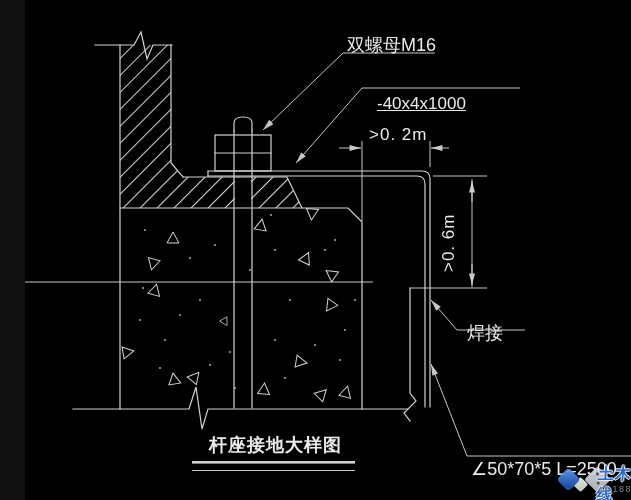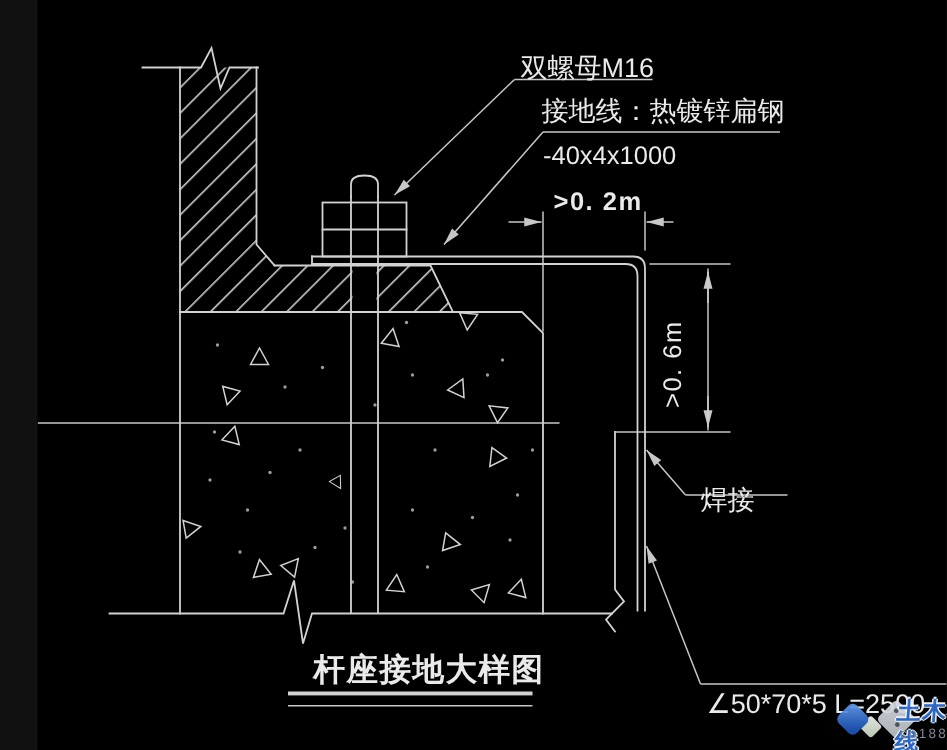--- a/index.html
+++ b/index.html
@@ -20,21 +20,21 @@
   .thin{stroke:var(--line);stroke-width:1;fill:none;opacity:.95;}
   .hl{stroke:var(--line);stroke-width:1.1;}
   .hatchfill{fill:url(#hatch);stroke:none;}
   .blackout{fill:var(--bg);stroke:none;}
   .arrfill{fill:var(--line);stroke:none;}
   .tri{stroke:var(--line);stroke-width:1;fill:none;}
   .dot{fill:var(--line);opacity:.75;}
   .ubar{fill:var(--line);}
   .t{position:absolute;color:var(--text);font-size:18px;line-height:1.15;white-space:nowrap;}
   .t-sm{font-size:17px;}
-  .t-title{font-size:21px;font-weight:bold;letter-spacing:1px;}
+  .t-title{font-size:18px;font-weight:bold;letter-spacing:1px;}
   .rot{transform:rotate(-90deg);text-align:center;}
   
   .logo{position:absolute;left:522px;top:456px;width:109px;height:44px;opacity:.93;}
   .diam{position:absolute;transform:rotate(45deg);}
   .diam-blue{left:13px;top:15px;width:17px;height:17px;border-radius:4px;
     background:linear-gradient(135deg,#6ba3f2 0%,#1d55b8 80%);}
   .diam-white{left:28px;top:23px;width:11px;height:11px;border-radius:2px;
     background:linear-gradient(135deg,#f2f6ee,#c9d6c2);}
   .diam-gray{left:41px;top:14px;width:19px;height:19px;border-radius:3px;
     background:linear-gradient(135deg,#d8dce2,var(--wm-gray));}
@@ -157,23 +157,22 @@
       <path class="thin" d="M318,53 H410"></path>
       <path class="thin" d="M337,88 H495"></path>
       <path class="thin" d="M432,330 H500"></path>
       <path class="thin" d="M442,456 H618"></path>
       <rect class="ubar" x="167" y="461" width="163" height="2.6"></rect>
       <path class="thin" d="M167,470.5 H330"></path>
     </g>
   </svg>
 
   <div class="t" style="left:322px;top:35px;">双螺母M16</div>
-  <div class="t" style="left:336px;top:64px;">接地线：热镀锌扁钢</div>
-  <div class="t t-sm" style="left:337px;top:94px;">-40x4x1000</div>
-  <div class="t t-sm" style="left:344px;top:125px;letter-spacing:1px;font-weight:bold;">&gt;0. 2m</div>
+  <div class="t t-sm" style="left:352px;top:94px;text-decoration:underline;">-40x4x1000</div>
+  <div class="t t-sm" style="left:344px;top:125px;letter-spacing:1px;">&gt;0. 2m</div>
   <div class="t t-sm rot" style="left:369px;top:233px;width:110px;letter-spacing:1px;">&gt;0. 6m</div>
   <div class="t" style="left:442px;top:323px;">焊接</div>
   <div class="t" style="left:446px;top:459px;">∠50*70*5 L=2500</div>
   <div class="t t-title" style="left:184px;top:435px;">杆座接地大样图</div>
 
   <div class="logo">
     <div class="diam diam-gray">
       <div class="gdot" style="left:4px;top:4px;"></div>
       <div class="gdot" style="left:11px;top:10px;"></div>
     </div>

